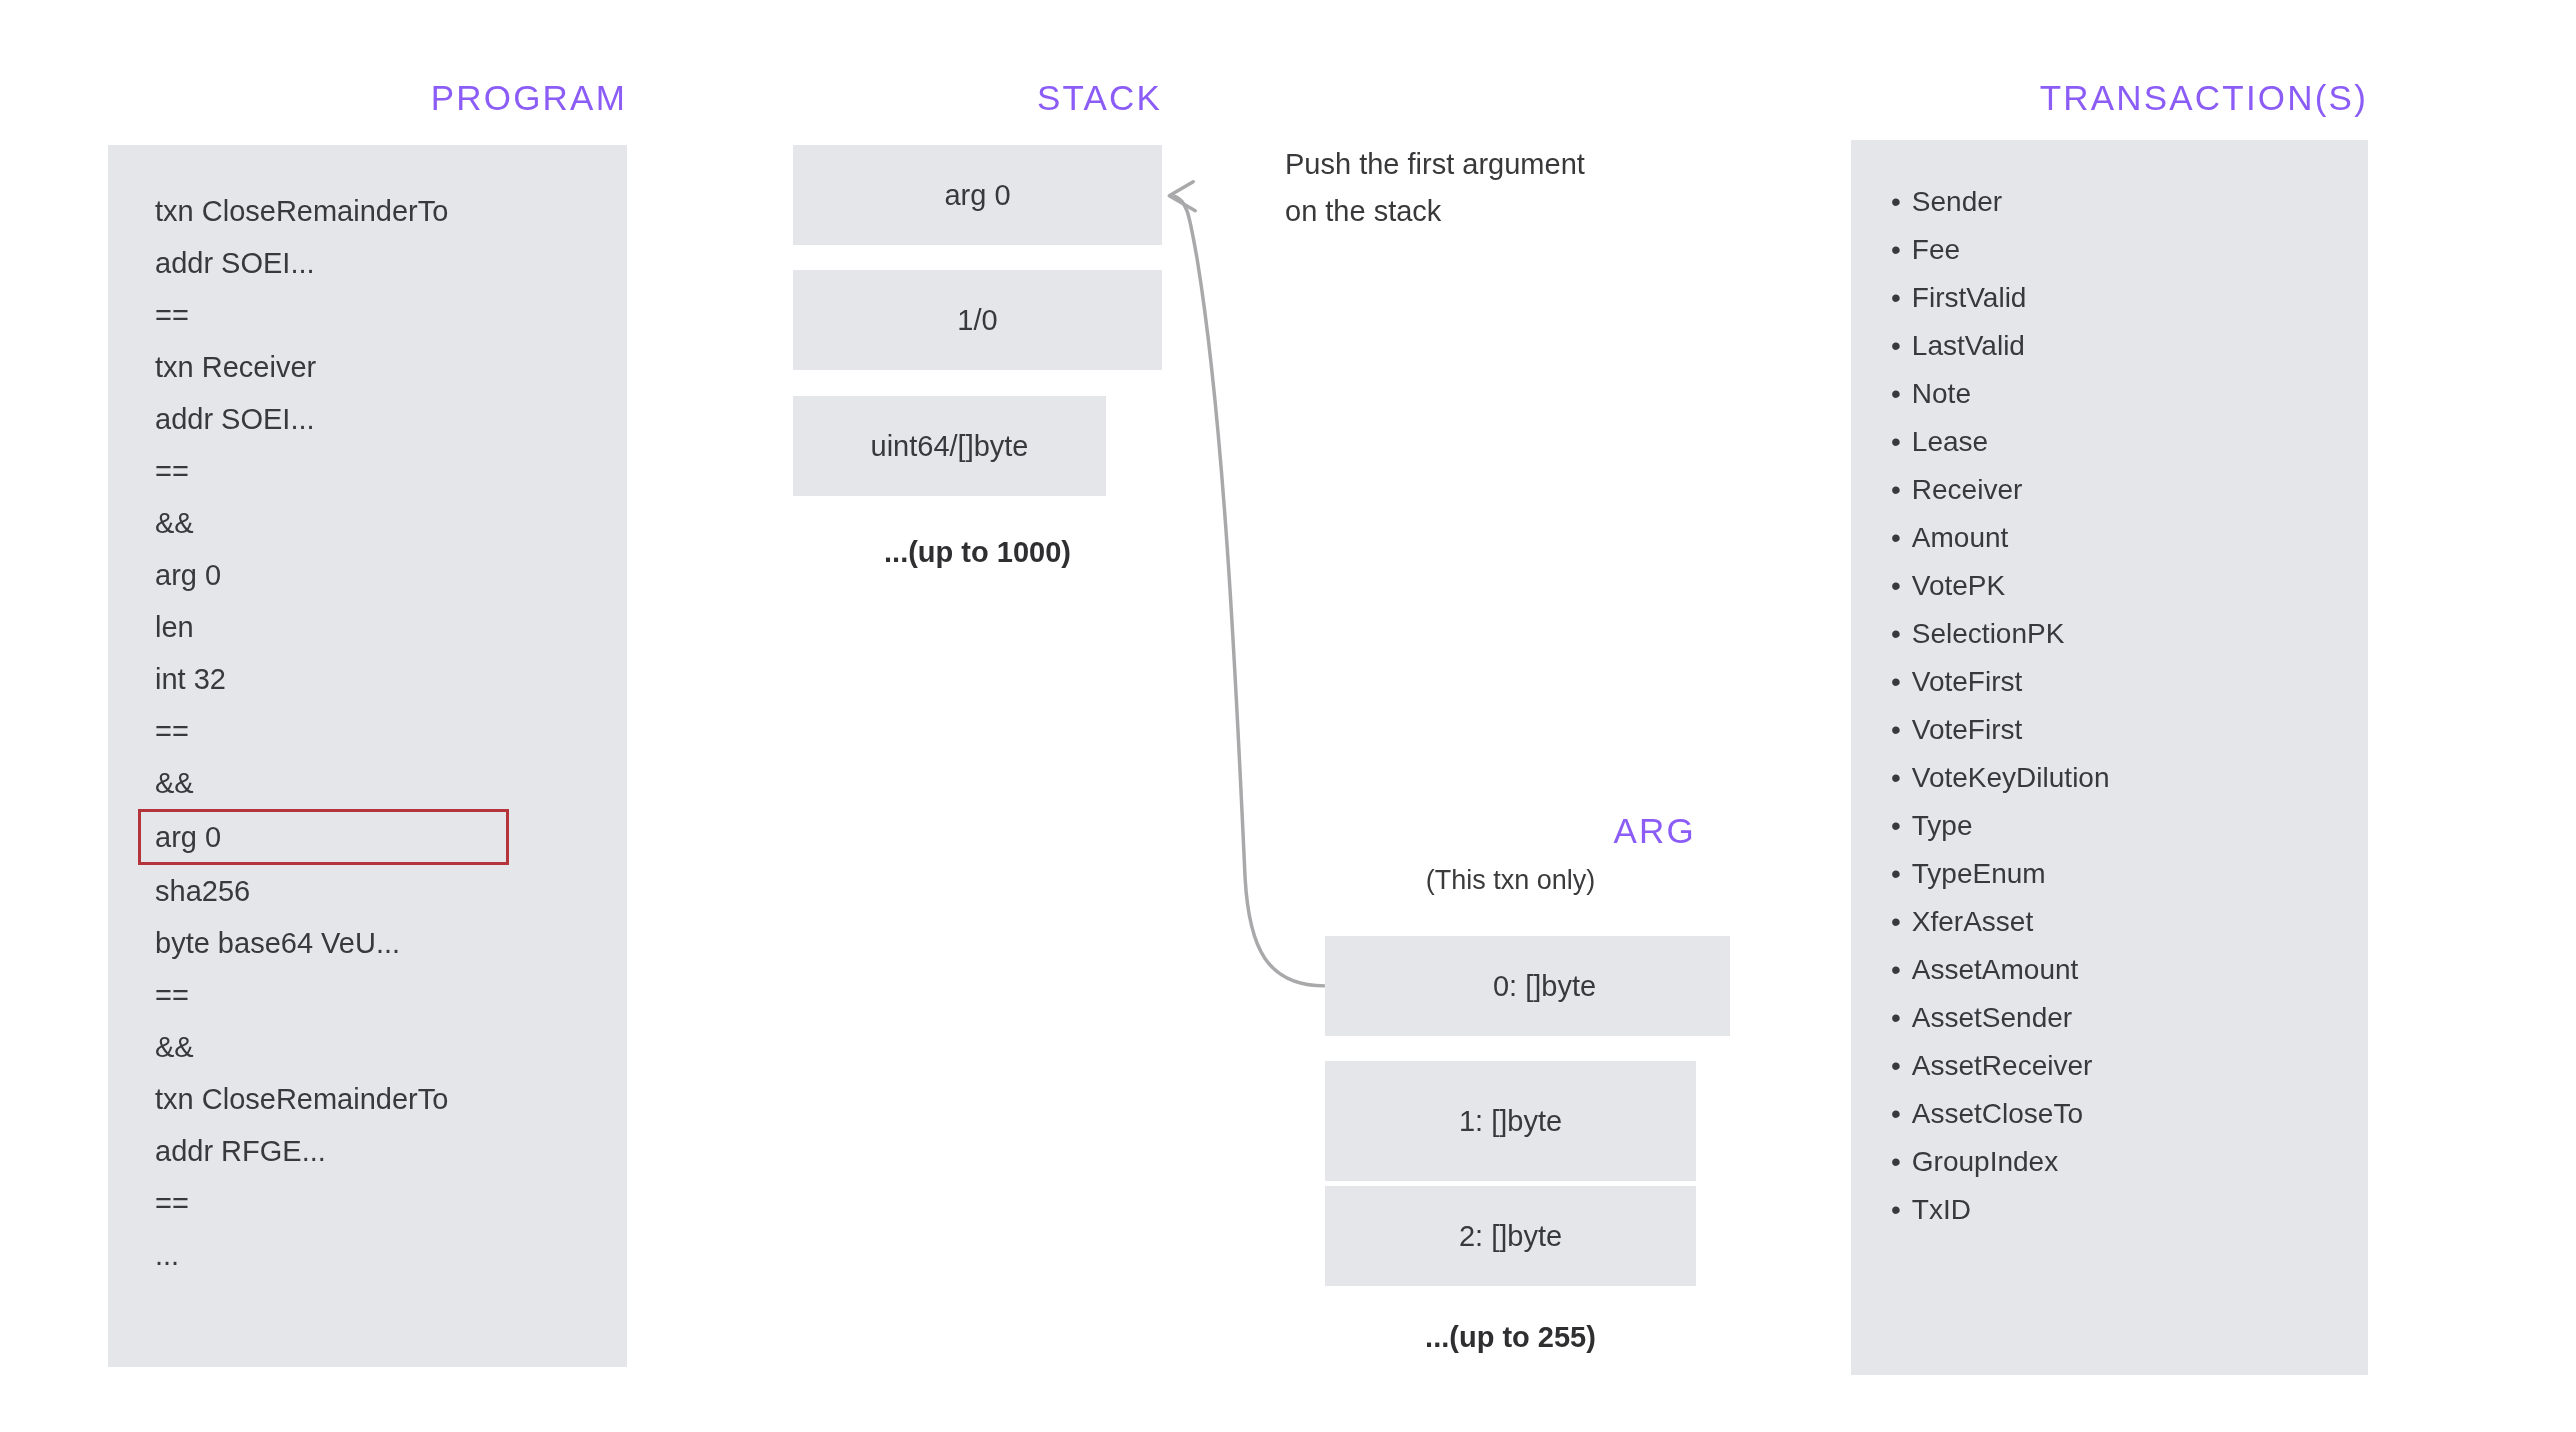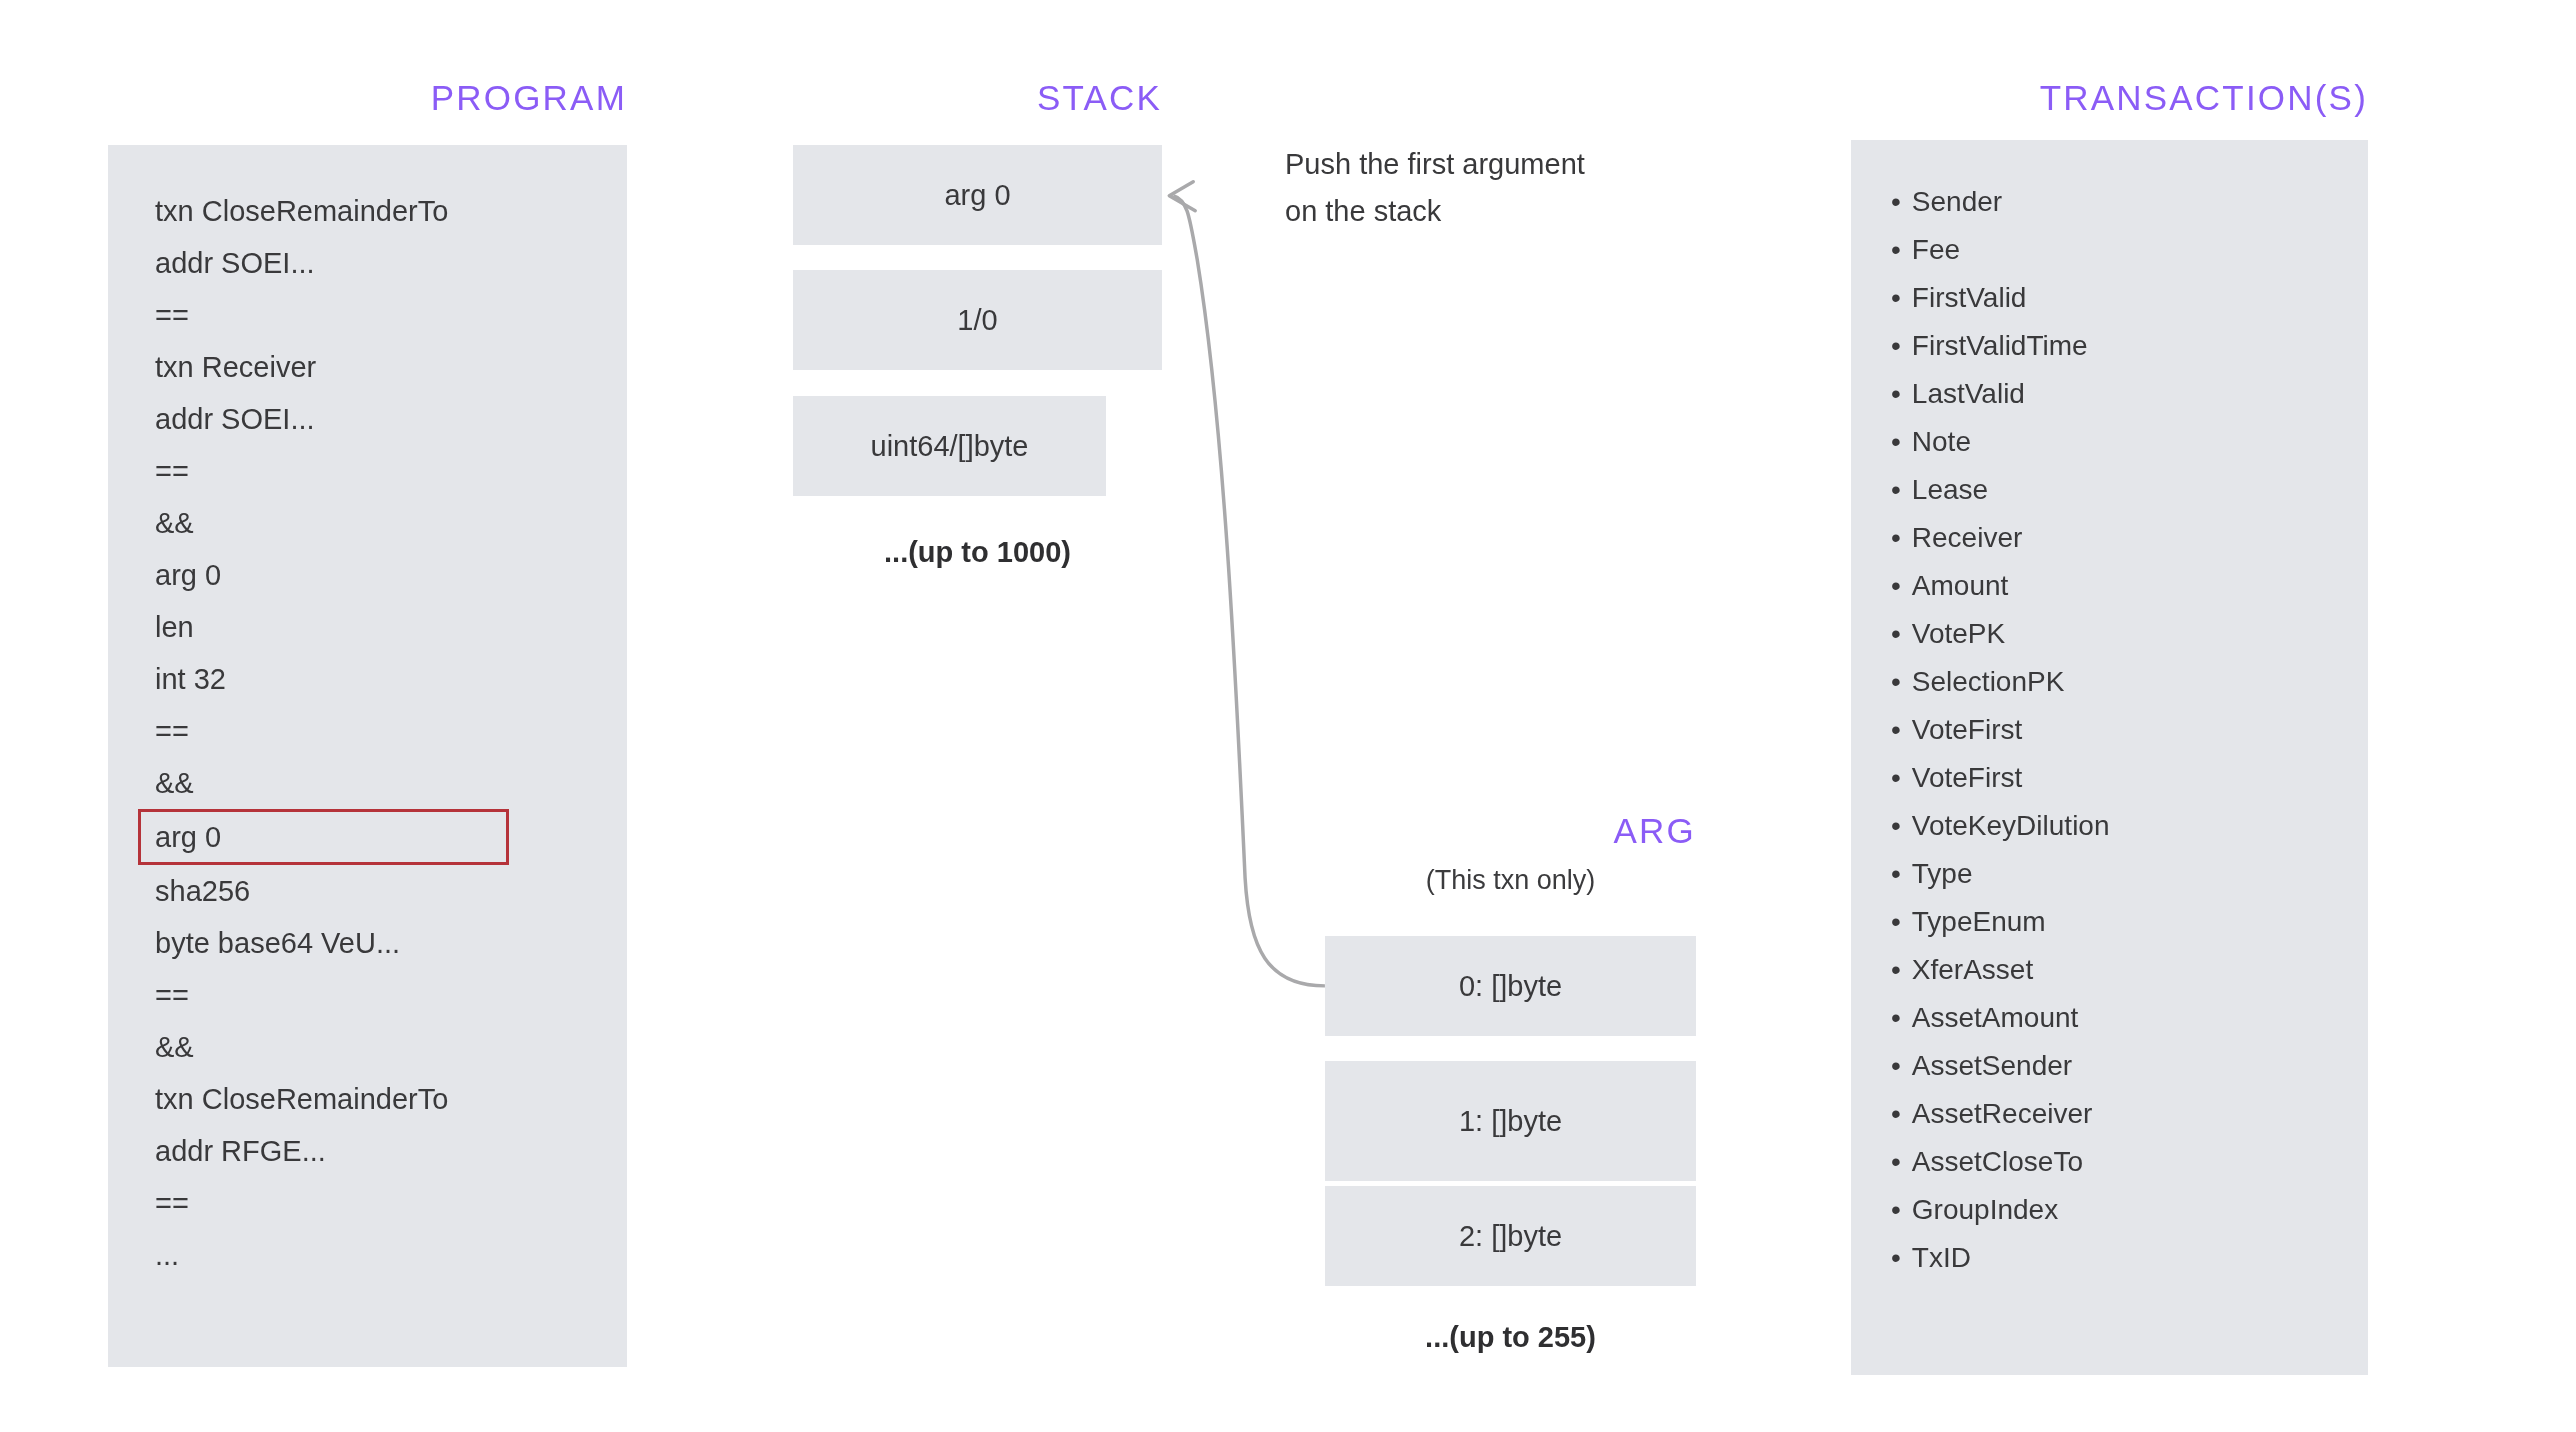--- a/index.html
+++ b/index.html
@@ -170,35 +170,34 @@
   <svg id="arrow-layer" viewBox="0 0 2582 1436" xmlns="http://www.w3.org/2000/svg">
     <path d="M 1328 988 C 1270 988, 1252 950, 1248 880
              C 1238 660, 1226 420, 1200 260
              C 1192 215, 1190 200, 1176 196" fill="none" stroke="#a9a9ab" stroke-width="3.5"></path>
     <path d="M 1196 182 L 1172 196 L 1198 211" fill="none" stroke="#a9a9ab" stroke-width="3.5" stroke-linecap="round" stroke-linejoin="round"></path>
   </svg>
 
   <div class="col-title" style="left:1325px; top:811px; width:371px;">ARG</div>
   <div class="col-subtitle" style="left:1325px; top:865px; width:371px;">(This txn only)</div>
 
-  <div class="cell" style="left:1325px; top:936px; width:371px; height:100px;">0: []byte</div>
+  <div class="cell" style="left:1325px; top:936px; width:371px; height:100px;padding-left:34px;">0: []byte</div>
   <div class="cell" style="left:1325px; top:1061px; width:371px; height:120px;">1: []byte</div>
   <div class="cell" style="left:1325px; top:1186px; width:371px; height:100px;">2: []byte</div>
 
   <div class="more-caption" style="left:1325px; top:1313px; width:371px;">...(up to 255)</div>
 
   <div class="col-title" style="left:1851px; top:78px; width:517px;">TRANSACTION(S)</div>
 
   <div class="panel" id="txn-panel"></div>
 
   <div class="txn-list" id="txn-list">
       <div class="txn-item"><span class="bullet">•</span><span>Sender</span></div>
       <div class="txn-item"><span class="bullet">•</span><span>Fee</span></div>
       <div class="txn-item"><span class="bullet">•</span><span>FirstValid</span></div>
-      <div class="txn-item"><span class="bullet">•</span><span>FirstValidTime</span></div>
       <div class="txn-item"><span class="bullet">•</span><span>LastValid</span></div>
       <div class="txn-item"><span class="bullet">•</span><span>Note</span></div>
       <div class="txn-item"><span class="bullet">•</span><span>Lease</span></div>
       <div class="txn-item"><span class="bullet">•</span><span>Receiver</span></div>
       <div class="txn-item"><span class="bullet">•</span><span>Amount</span></div>
       <div class="txn-item"><span class="bullet">•</span><span>VotePK</span></div>
       <div class="txn-item"><span class="bullet">•</span><span>SelectionPK</span></div>
       <div class="txn-item"><span class="bullet">•</span><span>VoteFirst</span></div>
       <div class="txn-item"><span class="bullet">•</span><span>VoteFirst</span></div>
       <div class="txn-item"><span class="bullet">•</span><span>VoteKeyDilution</span></div>

